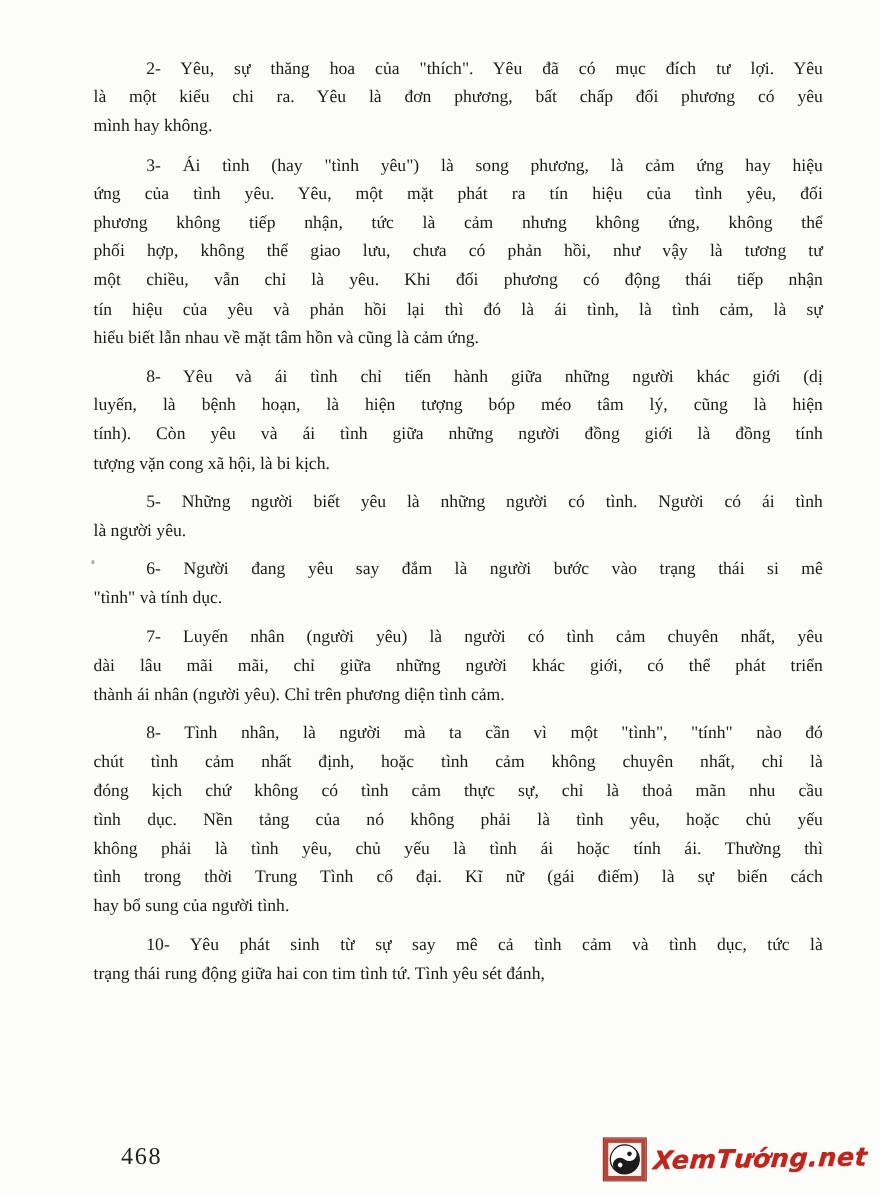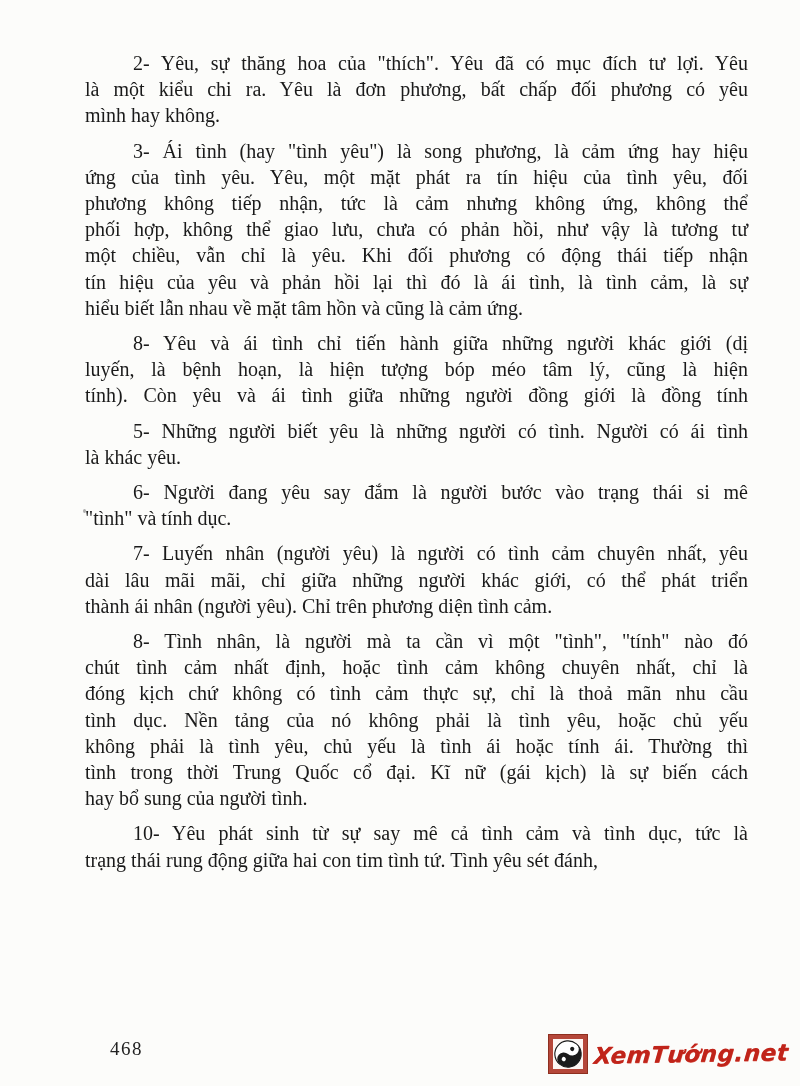--- a/index.html
+++ b/index.html
@@ -11,21 +11,21 @@
     position:relative;
     overflow:hidden;
   }
   .page{position:absolute;inset:0;}
   .text-column{
     position:absolute;
     left:85px;top:50px;width:663px;
   }
   p.para{
     margin:0 0 9px 0;
-    font-size:20px;
+    font-size:16px;
     line-height:26.2px;
     font-weight:400;
   }
   .line{
     display:block;
     text-align:justify;
     text-align-last:justify;
     white-space:normal;
   }
   .line.first{padding-left:48px;}
@@ -33,21 +33,21 @@
   .artifact-dot{
     position:absolute;left:83px;top:509px;
     width:3px;height:4px;border-radius:50%;
     background:#9a9a98;opacity:.8;
   }
   .footer{
     position:absolute;left:0;top:1030px;width:800px;height:56px;
   }
   .page-number{
     position:absolute;left:110px;top:8px;
-    font-size:19px;letter-spacing:1.5px;color:#222;
+    font-size:22px;letter-spacing:1.5px;color:#222;
     font-family:"Liberation Serif","DejaVu Serif",serif;
   }
   .watermark{
     position:absolute;right:12px;top:5px;
     display:flex;align-items:center;gap:7px;
   }
   .yy{
     width:38px;height:38px;box-sizing:border-box;
     background:#fdf6f3;
     border:4px solid #b5473a;
@@ -83,41 +83,42 @@
         <span class="line">phương không tiếp nhận, tức là cảm nhưng không ứng, không thể</span>
         <span class="line">phối hợp, không thể giao lưu, chưa có phản hồi, như vậy là tương tư</span>
         <span class="line">một chiều, vẫn chỉ là yêu. Khi đối phương có động thái tiếp nhận</span>
         <span class="line">tín hiệu của yêu và phản hồi lại thì đó là ái tình, là tình cảm, là sự</span>
         <span class="line last">hiểu biết lẫn nhau về mặt tâm hồn và cũng là cảm ứng.</span>
       </p>
       <p class="para">
         <span class="line first">8- Yêu và ái tình chỉ tiến hành giữa những người khác giới (dị</span>
         <span class="line">luyến, là bệnh hoạn, là hiện tượng bóp méo tâm lý, cũng là hiện</span>
         <span class="line">tính). Còn yêu và ái tình giữa những người đồng giới là đồng tính</span>
+        <span class="line last">tượng vặn cong xã hội, là bi kịch.</span>
       </p>
       <p class="para">
         <span class="line first">5- Những người biết yêu là những người có tình. Người có ái tình</span>
-        <span class="line last">là khác yêu.</span>
+        <span class="line last">là người yêu.</span>
       </p>
       <p class="para">
         <span class="line first">6- Người đang yêu say đắm là người bước vào trạng thái si mê</span>
         <span class="line last">"tình" và tính dục.</span>
       </p>
       <p class="para">
         <span class="line first">7- Luyến nhân (người yêu) là người có tình cảm chuyên nhất, yêu</span>
         <span class="line">dài lâu mãi mãi, chỉ giữa những người khác giới, có thể phát triển</span>
         <span class="line last">thành ái nhân (người yêu). Chỉ trên phương diện tình cảm.</span>
       </p>
       <p class="para">
         <span class="line first">8- Tình nhân, là người mà ta cần vì một "tình", "tính" nào đó</span>
         <span class="line">chút tình cảm nhất định, hoặc tình cảm không chuyên nhất, chỉ là</span>
         <span class="line">đóng kịch chứ không có tình cảm thực sự, chỉ là thoả mãn nhu cầu</span>
         <span class="line">tình dục. Nền tảng của nó không phải là tình yêu, hoặc chủ yếu</span>
         <span class="line">không phải là tình yêu, chủ yếu là tình ái hoặc tính ái. Thường thì</span>
-        <span class="line">tình trong thời Trung Quốc cổ đại. Kĩ nữ (gái kịch) là sự biến cách</span>
+        <span class="line">tình trong thời Trung Tình cổ đại. Kĩ nữ (gái điếm) là sự biến cách</span>
         <span class="line last">hay bổ sung của người tình.</span>
       </p>
       <p class="para">
         <span class="line first">10- Yêu phát sinh từ sự say mê cả tình cảm và tình dục, tức là</span>
         <span class="line last">trạng thái rung động giữa hai con tim tình tứ. Tình yêu sét đánh,</span>
       </p>
     </div>
 
   <div class="artifact-dot"></div>
 

